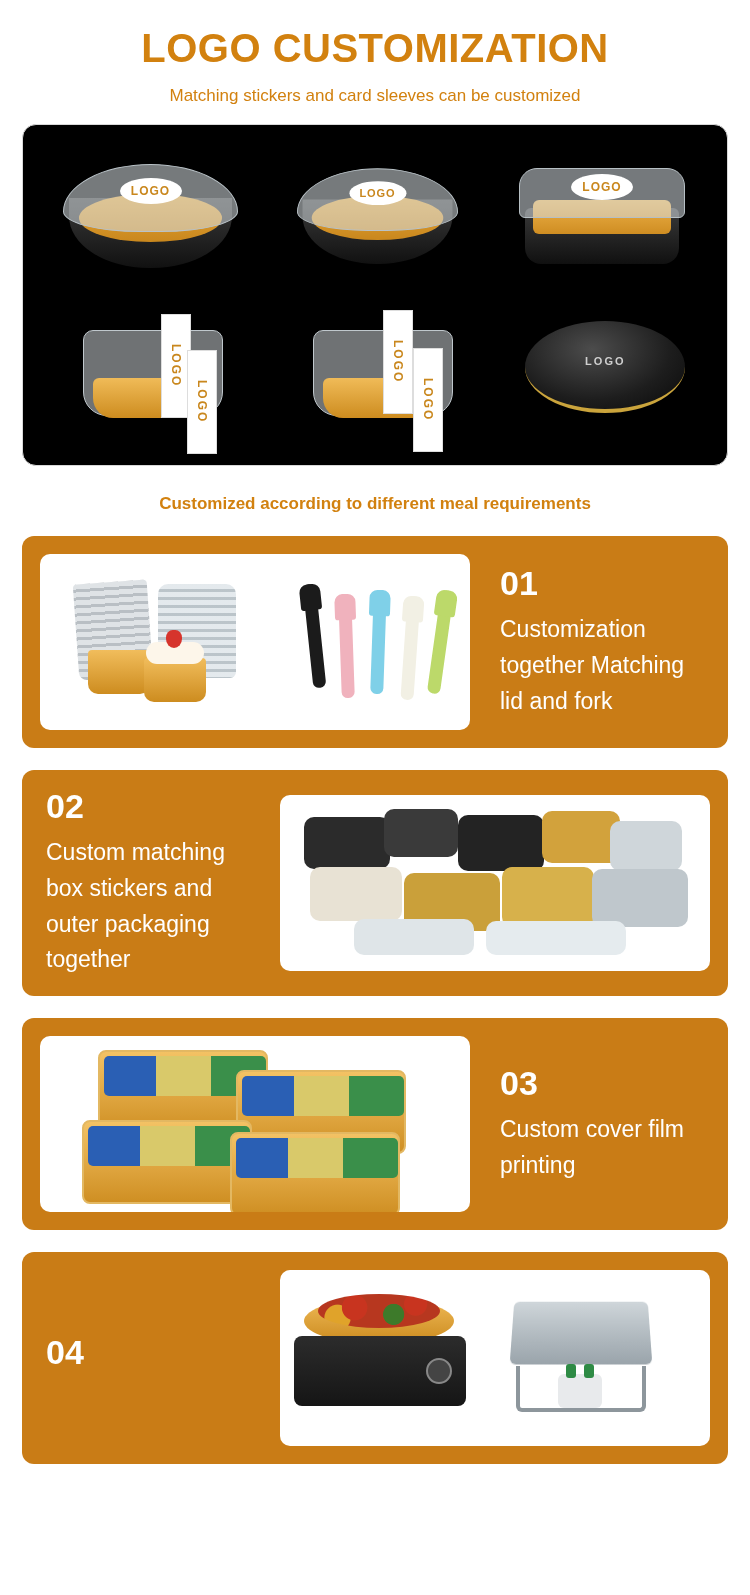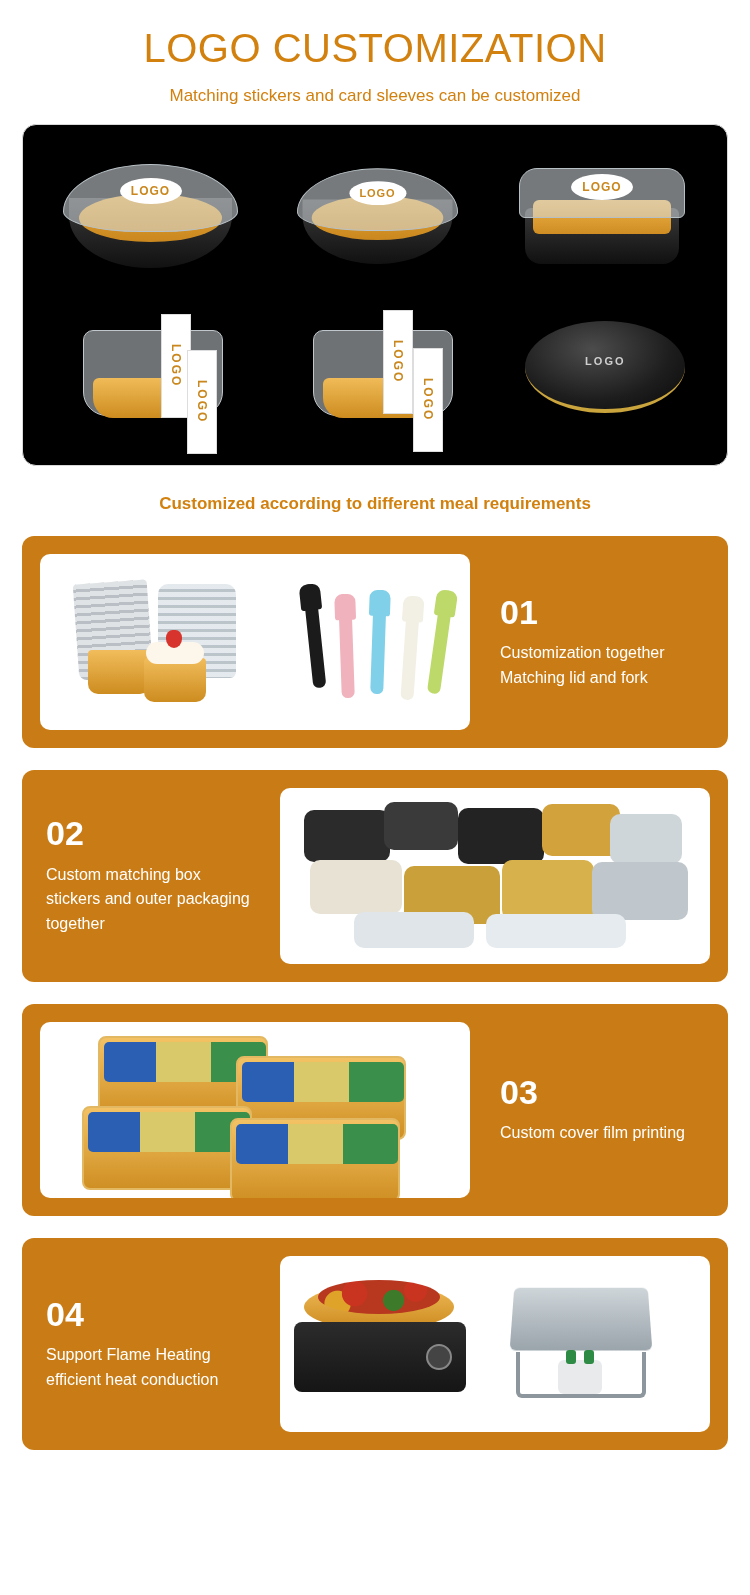--- a/index.html
+++ b/index.html
@@ -16,21 +16,21 @@
     overflow: hidden;
   }
 
   
   .header {
     padding-top: 26px;
     text-align: center;
   }
   .title {
     font-size: 40px;
-    font-weight: normal;
+    font-weight: bold;
     color: #d2810f;
     letter-spacing: 0.5px;
     line-height: 1.1;
   }
   .subtitle {
     margin-top: 16px;
     font-size: 17px;
     font-weight: normal;
     color: #d2810f;
   }
@@ -203,21 +203,21 @@
     color: #fff;
     padding: 0 6px;
   }
   .feature .num {
     font-size: 34px;
     font-weight: bold;
     line-height: 1.1;
     margin-bottom: 10px;
   }
   .feature .desc {
-    font-size: 16px;
+    font-size: 23px;
     line-height: 1.55;
   }
 
   
   .p1 .stack {
     position: absolute; left: 36px; top: 28px;
     width: 74px; height: 96px;
     background: repeating-linear-gradient(#dfe3e6 0 5px, #b9bfc4 5px 8px);
     border-radius: 4px 4px 8px 8px;
     transform: rotate(-4deg);
@@ -477,17 +477,16 @@
         </div>
       <div class="chafe"></div>
       <div class="stand"></div>
       <div class="fuel">
           <i style="left:8px"></i>
           <i style="left:26px"></i>
         </div>
     </div>
     <div class="text">
       <div class="num">04</div>
-      <div class="desc">Support Flame Heating efficient heat conduction</div>
     </div>
   </div>
 
 </div>
 
 </body></html>

